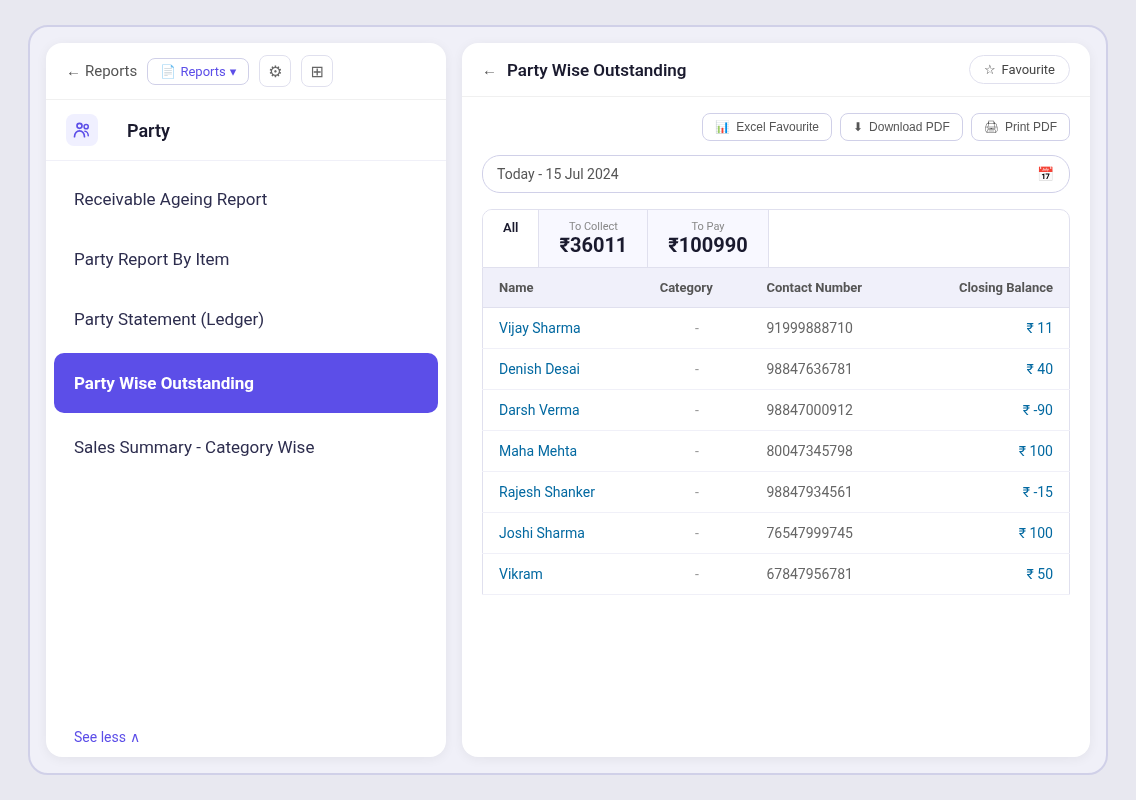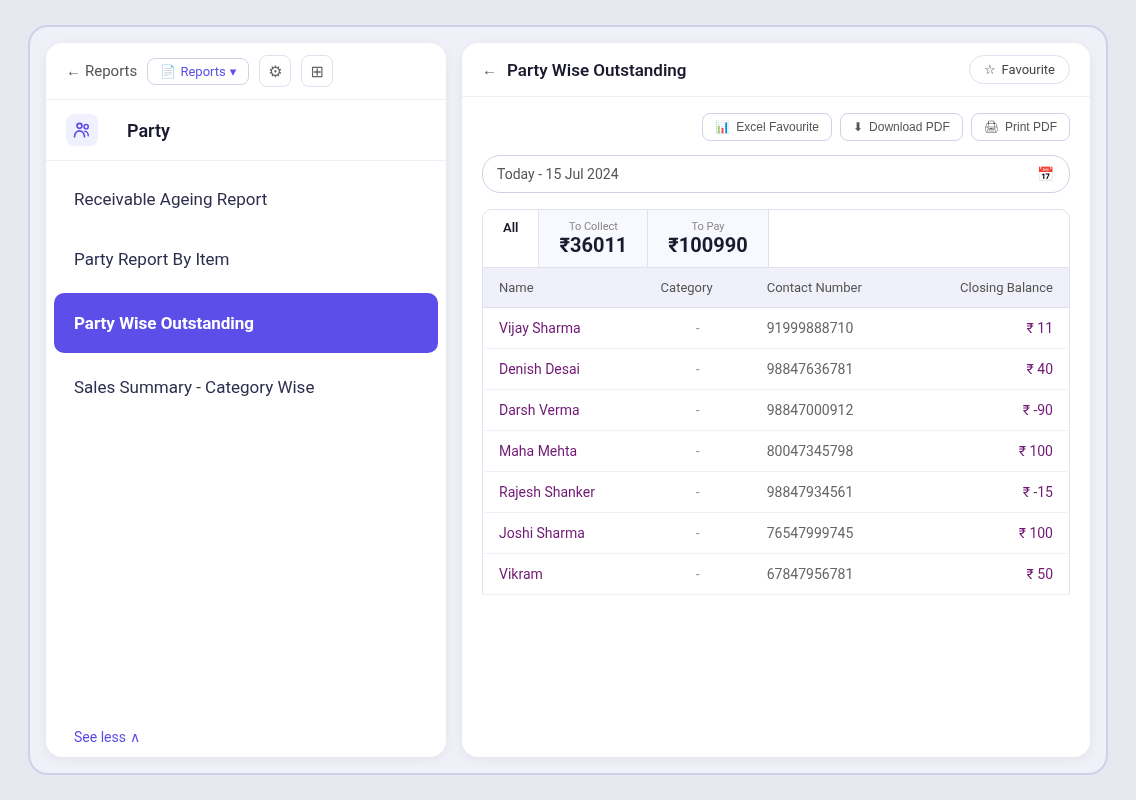--- a/index.html
+++ b/index.html
@@ -298,34 +298,34 @@
       border-top: none;
     }
 
     .data-table thead tr {
       background: #f0f0fa;
     }
 
     .data-table th {
       padding: 12px 16px;
       font-size: 13px;
-      font-weight: 400;
+      font-weight: 700;
       color: #555;
       text-align: left;
       border-bottom: 1px solid #e0e0ee;
     }
 
     .data-table th:last-child {
       text-align: right;
     }
 
     .data-table td {
       padding: 12px 16px;
       font-size: 14px;
-      color: #701a75;
+      color: #0369a1;
       border-bottom: 1px solid #f0f0f8;
     }
 
     .data-table td:last-child {
       text-align: right;
     }
 
     .data-table td.category {
       text-align: center;
       color: #999;
@@ -372,20 +372,23 @@
         </div>
         <span class="left-header-title">Party</span>
       </div>
 
       <div class="left-nav">
         <div class="nav-item">
           <span>Receivable Ageing Report</span>
         </div>
         <div class="nav-item">
           <span>Party Report By Item</span>
+        </div>
+        <div class="nav-item">
+          <span>Party Statement (Ledger)</span>
         </div>
         <div class="nav-item active">
           <span>Party Wise Outstanding</span>
         </div>
         <div class="nav-item">
           <span>Sales Summary - Category Wise</span>
         </div>
       </div>
 
       <div class="see-less">

